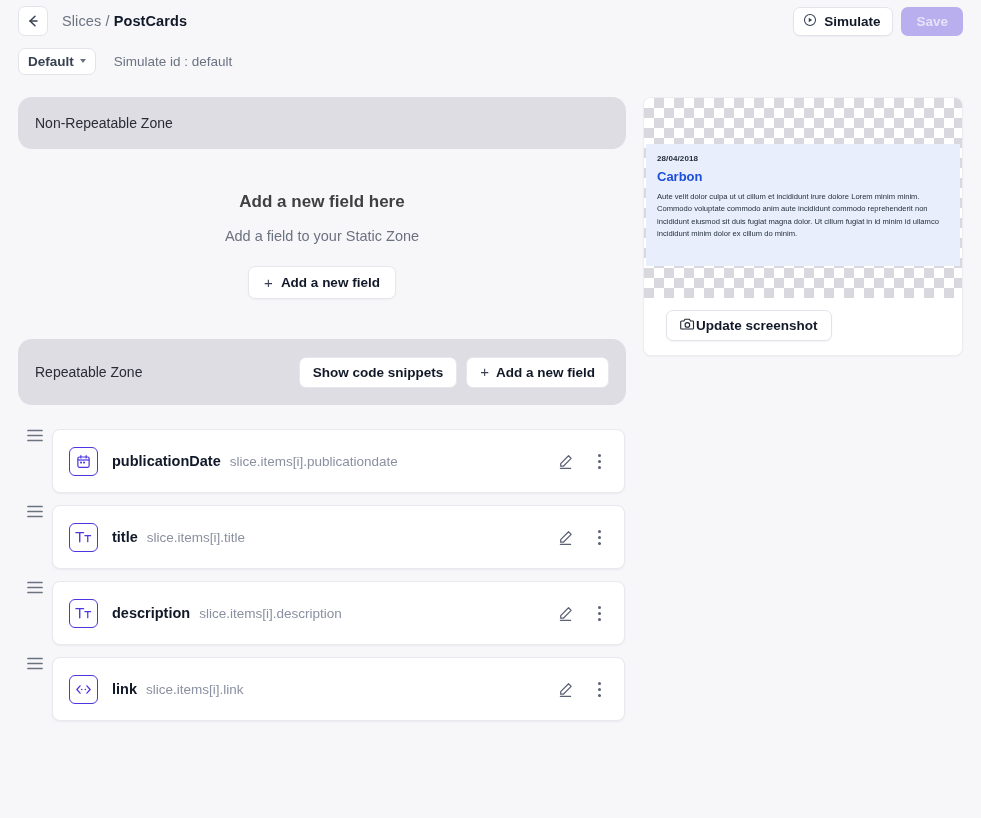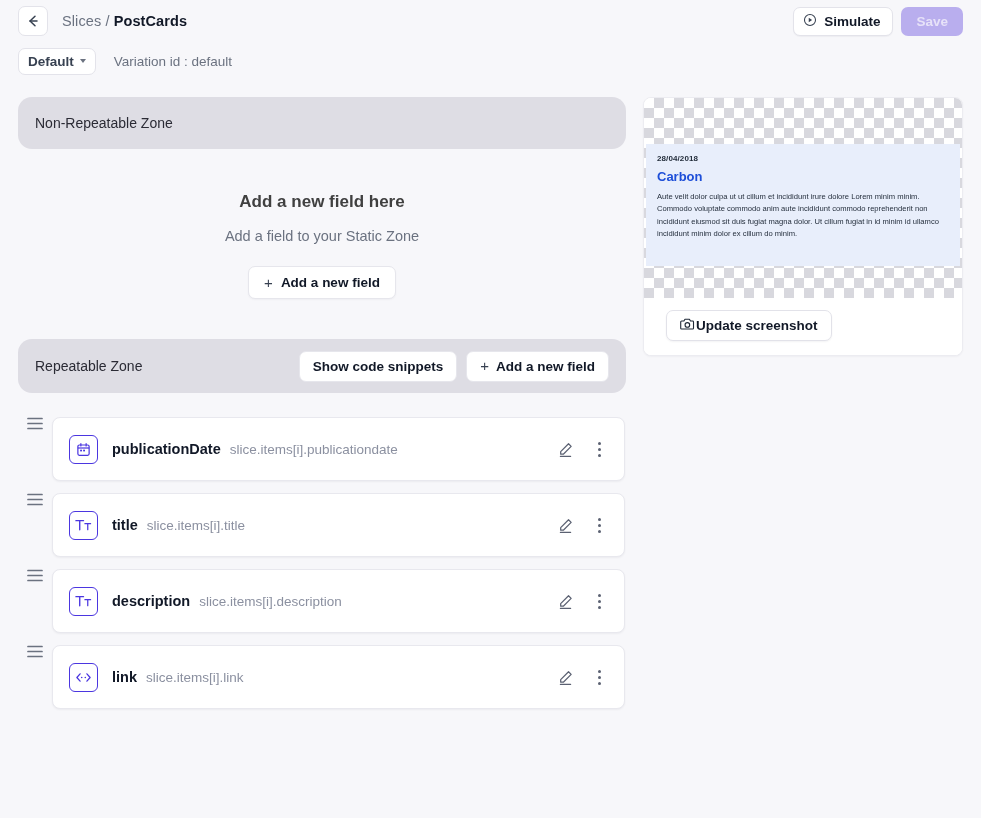--- a/index.html
+++ b/index.html
@@ -111,21 +111,21 @@
 
   
   .zone-bar {
     background: #dedde4;
     border-radius: 14px;
     height: 52px;
     display: flex;
     align-items: center;
     padding: 16px 17px;
   }
-  .zone-bar.tall { height: 54px; }
+  .zone-bar.tall { height: 66px; }
   .zone-title {
     font-size: 14px;
     font-weight: 400;
     color: #2b2b35;
   }
   .zone-actions {
     margin-left: auto;
     display: flex;
     align-items: center;
     gap: 9px;
@@ -346,21 +346,21 @@
     </button>
     <button class="btn-save">Save</button>
   </div>
 </div>
 
 <div class="variation-row">
   <div class="variation-select">
     <span>Default</span>
     <span class="caret"></span>
   </div>
-  <div class="variation-id">Variation id : default</div>
+  <div class="variation-id">Simulate id : default</div>
 </div>
 
 <div class="main">
 
   <div class="left-col">
 
     <div>
       <div class="zone-bar">
         <span class="zone-title">Non-Repeatable Zone</span>
       </div>

